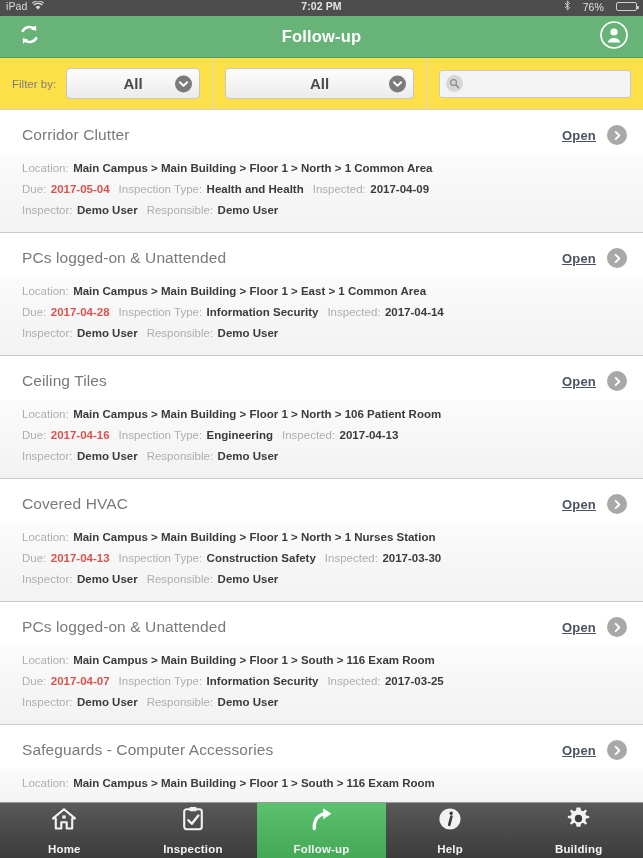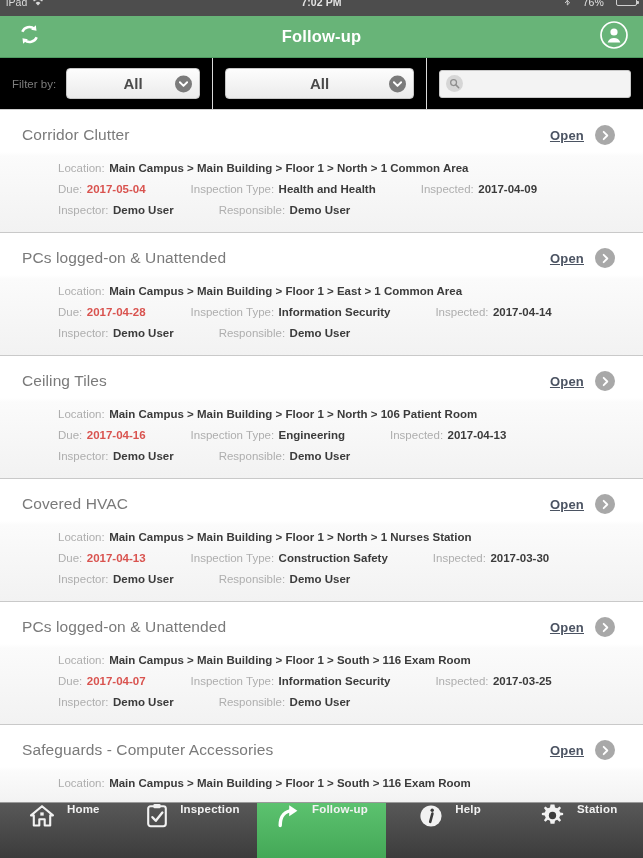--- a/index.html
+++ b/index.html
@@ -22,22 +22,22 @@
     background: #efefef;
   }
 
   
   .status-bar {
     height: 16px;
     flex: 0 0 16px;
     background: #4d4d4d;
     color: #d8d8d8;
     display: flex;
-    align-items: flex-end;
-    padding: 8px 6px;
+    align-items: flex-start;
+    padding: 0 6px;
     font-size: 10.5px;
     letter-spacing: .1px;
     position: relative;
   }
   .status-left { display: flex; align-items: center; gap: 5px; }
   .status-device { font-size: 10.5px; color: #d9d9d9; }
   .wifi-icon { display: block; }
   .status-center {
     position: absolute;
     left: 0; right: 0;
@@ -104,21 +104,21 @@
     justify-content: center;
     z-index: 2;
     cursor: pointer;
   }
   .nav-btn.right { margin-left: auto; }
 
   
   .filter-bar {
     flex: 0 0 52px;
     height: 52px;
-    background: #000000;
+    background: #fde047;
     border-bottom: 1px solid #cfcfcf;
     display: flex;
   }
   .filter-cell {
     height: 100%;
     display: flex;
     align-items: center;
     padding: 0 12px;
   }
   .filter-cell.c1 { width: 213px; border-right: 1px solid #dadada; gap: 10px; }
@@ -194,21 +194,21 @@
 
   
   .list {
     flex: 1;
     overflow: hidden;
     background: #e9e9e9;
   }
   .card {
     background: linear-gradient(to bottom, #ffffff 0px, #ffffff 42px, #fbfbfb 46px, #f2f2f2 100%);
     border-bottom: 1px solid #c9c9c9;
-    padding: 12px 28px 13px 22px;
+    padding: 12px 16px 13px 22px;
     cursor: pointer;
   }
   .card-head {
     display: flex;
     align-items: center;
     height: 26px;
   }
   .card-title {
     font-size: 15.5px;
     color: #7a7a7a;
@@ -239,42 +239,42 @@
 
   .card-body {
     margin-top: 10px;
     line-height: 18px;
   }
   .meta-line { white-space: nowrap; }
   .meta-line + .meta-line { margin-top: 2px; }
   .lbl {
     font-size: 11.5px;
     color: #aeaeae;
-    margin-left: 36px;
   }
   .val {
     font-size: 11.5px;
     font-weight: bold;
     color: #3b3b3b;
   }
   .val.due { color: #d9534f; }
   .gap { display: inline-block; width: 9px; }
 
   
   .tabbar {
     flex: 0 0 56px;
     height: 56px;
     background: linear-gradient(to bottom, #585858, #3c3c3c);
     border-top: 1px solid #9a9a9a;
     display: flex;
   }
   .tab {
     flex: 1;
     display: flex;
-    align-items: flex-start;
+    flex-direction: column;
+    align-items: center;
     justify-content: center;
     gap: 12px;
     cursor: pointer;
     color: #f2f2f2;
   }
   .tab.active {
     background: linear-gradient(to bottom, #5cc26f, #44a857);
   }
   .tab-label {
     font-size: 11.5px;
@@ -524,17 +524,17 @@
         </span>
         <span class="tab-label">Help</span>
       </div>
       <div class="tab">
         <span class="tab-icon">
           <svg width="25" height="25" viewBox="0 0 24 24">
             <path d="M12 1.4 l1.9 0 0.5 2.8 2.1 0.9 2.3-1.7 1.4 1.4-1.7 2.3 0.9 2.1 2.8 0.5 0 1.9-2.8 0.5-0.9 2.1 1.7 2.3-1.4 1.4-2.3-1.7-2.1 0.9-0.5 2.8-1.9 0-1.9 0-0.5-2.8-2.1-0.9-2.3 1.7-1.4-1.4 1.7-2.3-0.9-2.1-2.8-0.5 0-1.9 2.8-0.5 0.9-2.1-1.7-2.3 1.4-1.4 2.3 1.7 2.1-0.9 0.5-2.8z" fill="#f2f2f2"></path>
             <circle cx="12" cy="12" r="3.5" fill="#3c3c3c"></circle>
           </svg>
         </span>
-        <span class="tab-label">Station</span>
+        <span class="tab-label">Building</span>
       </div>
     </div>
 
 </div>
 
 </body></html>

